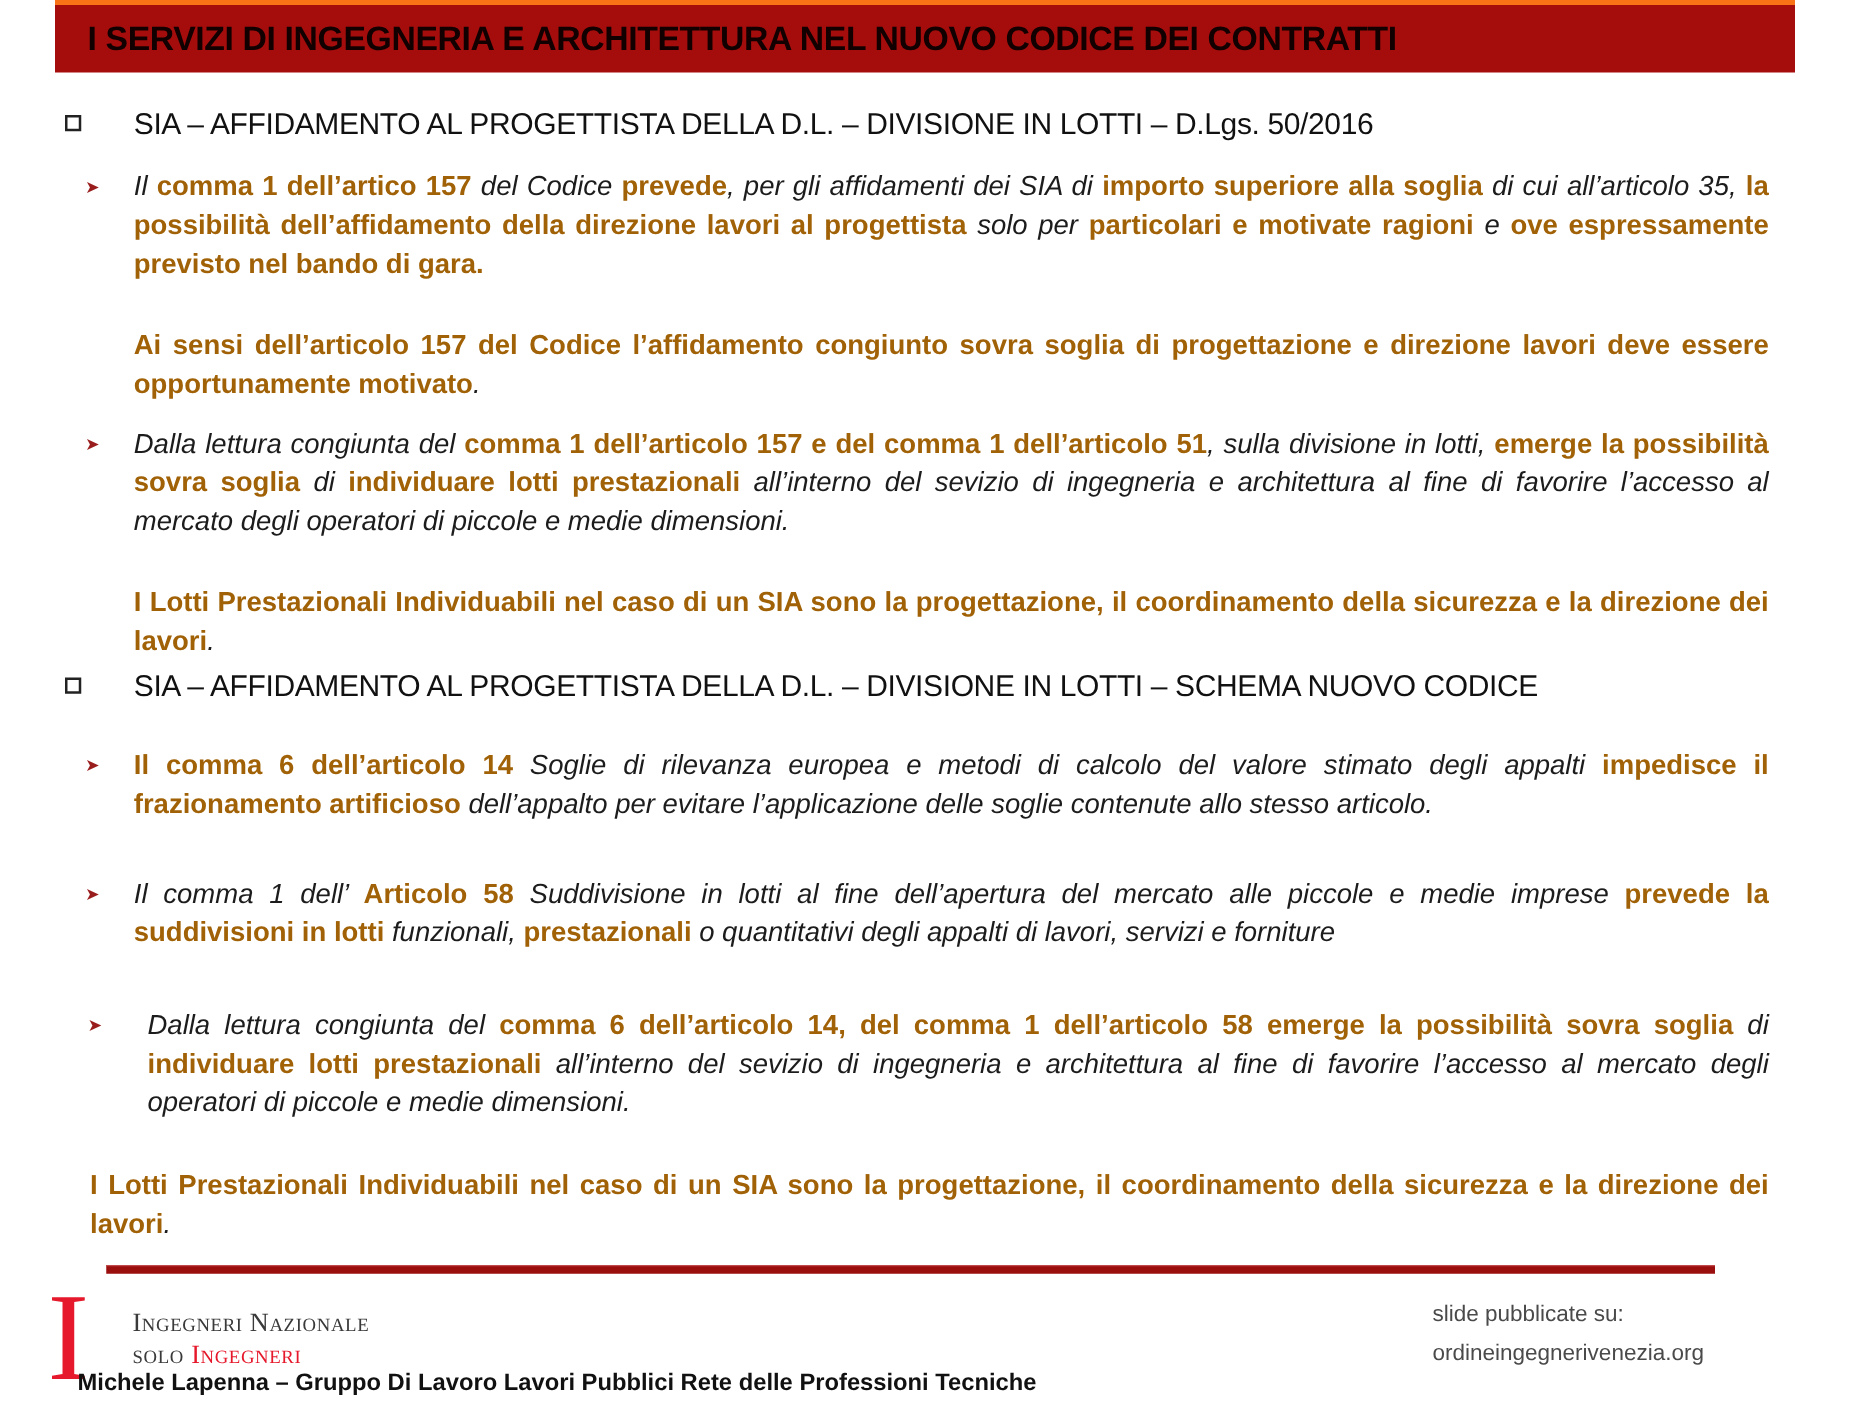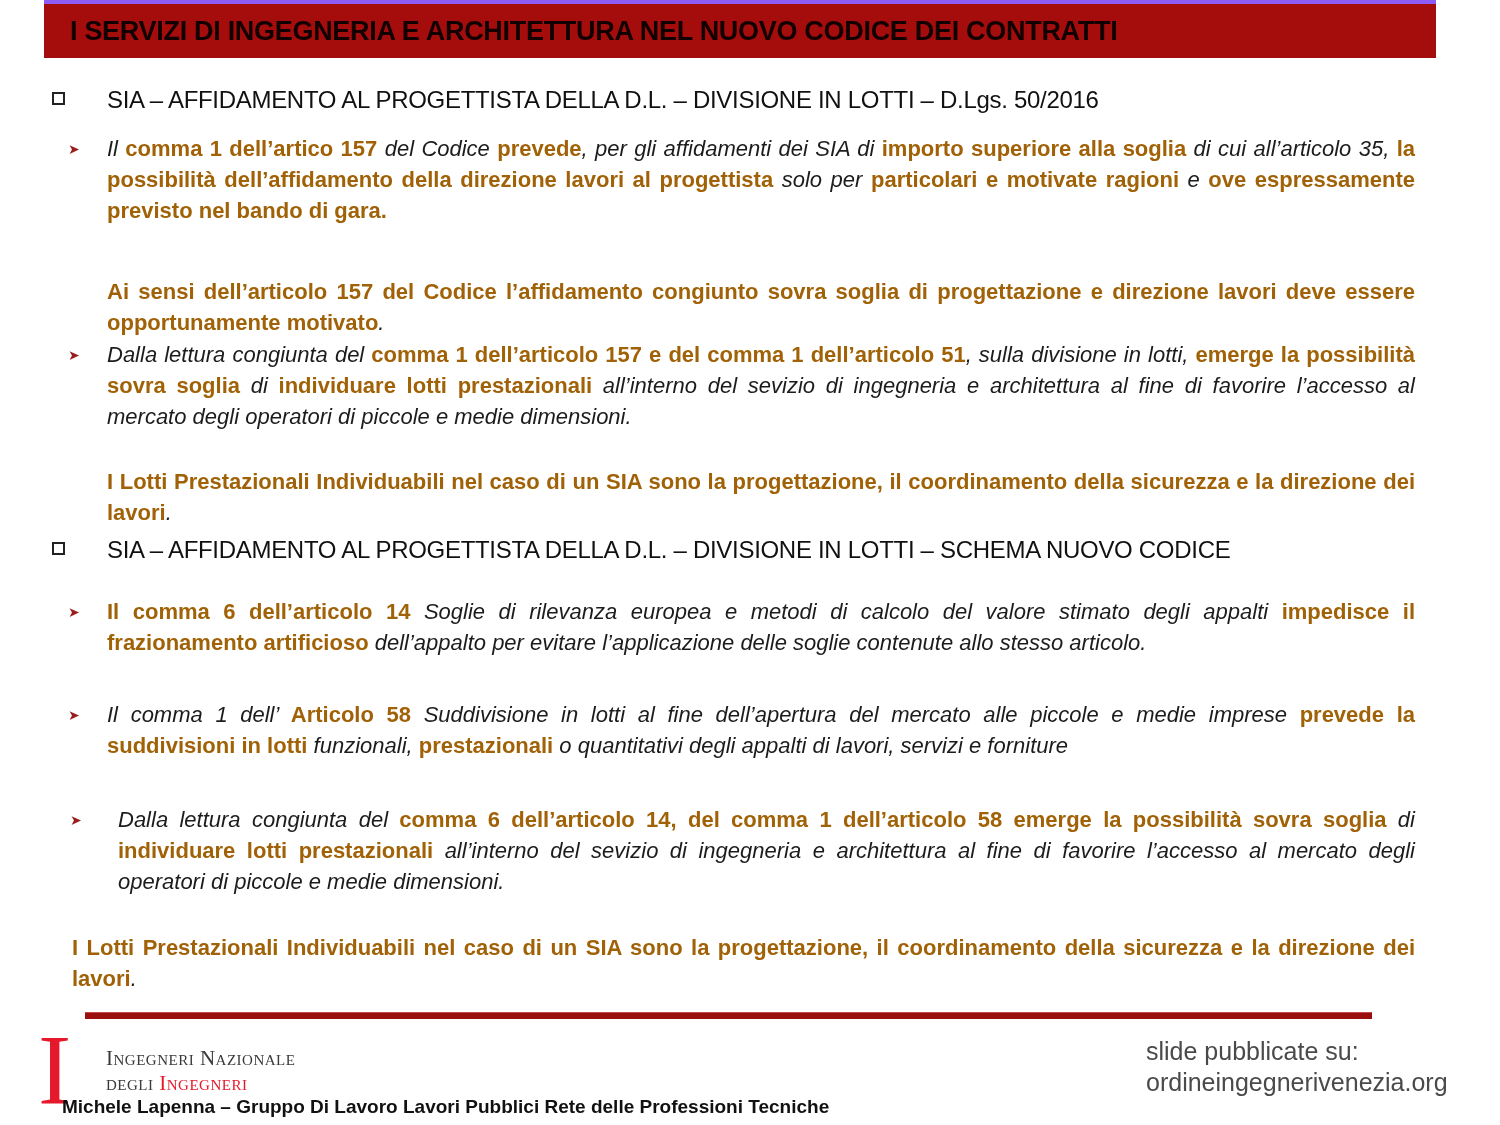--- a/index.html
+++ b/index.html
@@ -9,21 +9,21 @@
     font-family:"Liberation Sans", sans-serif;
     position:relative;
     overflow:hidden;
   }
   .slide { position:absolute; inset:0; }
 
   
   .titlebar {
     position:absolute; left:44px; top:0; width:1392px; height:58px;
     background:#A50D0D;
-    border-top:4px solid #8b5cf6;
+    border-top:4px solid #f97316;
     display:flex; align-items:center;
     box-sizing:border-box;
     padding-left:26px;
   }
   .titlebar .t {
     color:#120000; font-size:27px; font-weight:bold; letter-spacing:-0.3px;
     white-space:nowrap;
   }
 
   
@@ -72,21 +72,21 @@
     font-variant:small-caps; letter-spacing:0.5px;
     font-size:21px; line-height:25px; color:#3a3a3a;
   }
   .org .accent { color:#E6182B;margin-top:32px; }
   .author {
     position:absolute; left:62px; top:1096px;
     font-size:19px; font-weight:bold; color:#111; white-space:nowrap;
   }
   .published {
     position:absolute; left:1146px; top:1036px;
-    font-size:25px; line-height:31px; color:#4a4a4a; font-weight:300;
+    font-size:18px; line-height:31px; color:#4a4a4a; font-weight:300;
     white-space:nowrap;
   }
 </style>
 </head>
 <body>
 
 <div class="slide">
 
   <div class="titlebar">
     <span class="t">I SERVIZI DI INGEGNERIA E ARCHITETTURA NEL NUOVO CODICE DEI CONTRATTI</span>
@@ -95,21 +95,21 @@
   <div class="heading" style="top:86px">
     <span class="sq"></span>
     <span>SIA – AFFIDAMENTO AL PROGETTISTA DELLA D.L. – DIVISIONE IN LOTTI – D.Lgs. 50/2016</span>
   </div>
 
   <div class="para" style="top:133px">
     <span class="arrow">➤</span>
     <span class="r">Il </span><span class="b">comma 1 dell’artico 157</span><span class="r"> del Codice </span><span class="b">prevede</span><span class="r">, per gli affidamenti dei SIA di </span><span class="b">importo superiore alla soglia</span><span class="r"> di cui all’articolo 35, </span><span class="b">la possibilità dell’affidamento della direzione lavori al progettista</span><span class="r"> solo per </span><span class="b">particolari e motivate ragioni</span><span class="r"> e </span><span class="b">ove espressamente previsto nel bando di gara.</span>
   </div>
 
-  <div class="para" style="top:276px">
+  <div class="para" style="top:260px">
     <span class="b">Ai sensi dell’articolo 157 del Codice l’affidamento congiunto sovra soglia di progettazione e direzione lavori deve essere opportunamente motivato</span><span class="r">.</span>
   </div>
 
   <div class="para" style="top:339px">
     <span class="arrow">➤</span>
     <span class="r">Dalla lettura congiunta del </span><span class="b">comma 1 dell’articolo 157 e del comma 1 dell’articolo 51</span><span class="r">, sulla divisione in lotti, </span><span class="b">emerge la possibilità sovra soglia</span><span class="r"> di </span><span class="b">individuare lotti prestazionali</span><span class="r"> all’interno del sevizio di ingegneria e architettura al fine di favorire l’accesso al mercato degli operatori di piccole e medie dimensioni.</span>
   </div>
 
   <div class="para" style="top:466px">
     <span class="b">I Lotti Prestazionali Individuabili nel caso di un SIA sono la progettazione, il coordinamento della sicurezza e la direzione dei lavori</span><span class="r">.</span>
@@ -137,21 +137,21 @@
 
   <div class="para wide" style="top:932px">
     <span class="b">I Lotti Prestazionali Individuabili nel caso di un SIA sono la progettazione, il coordinamento della sicurezza e la direzione dei lavori</span><span class="r">.</span>
   </div>
 
   <div class="divider"></div>
 
   <div class="logo-i">I</div>
   <div class="org">
     <div>Ingegneri Nazionale</div>
-    <div><span>degli </span><span class="accent">Ingegneri</span></div>
+    <div><span>solo </span><span class="accent">Ingegneri</span></div>
   </div>
   <div class="author">Michele Lapenna – Gruppo Di Lavoro Lavori  Pubblici  Rete delle Professioni Tecniche</div>
   <div class="published">
     <div>slide pubblicate su:</div>
     <div>ordineingegnerivenezia.org</div>
   </div>
 
 </div>
 
 </body></html>

